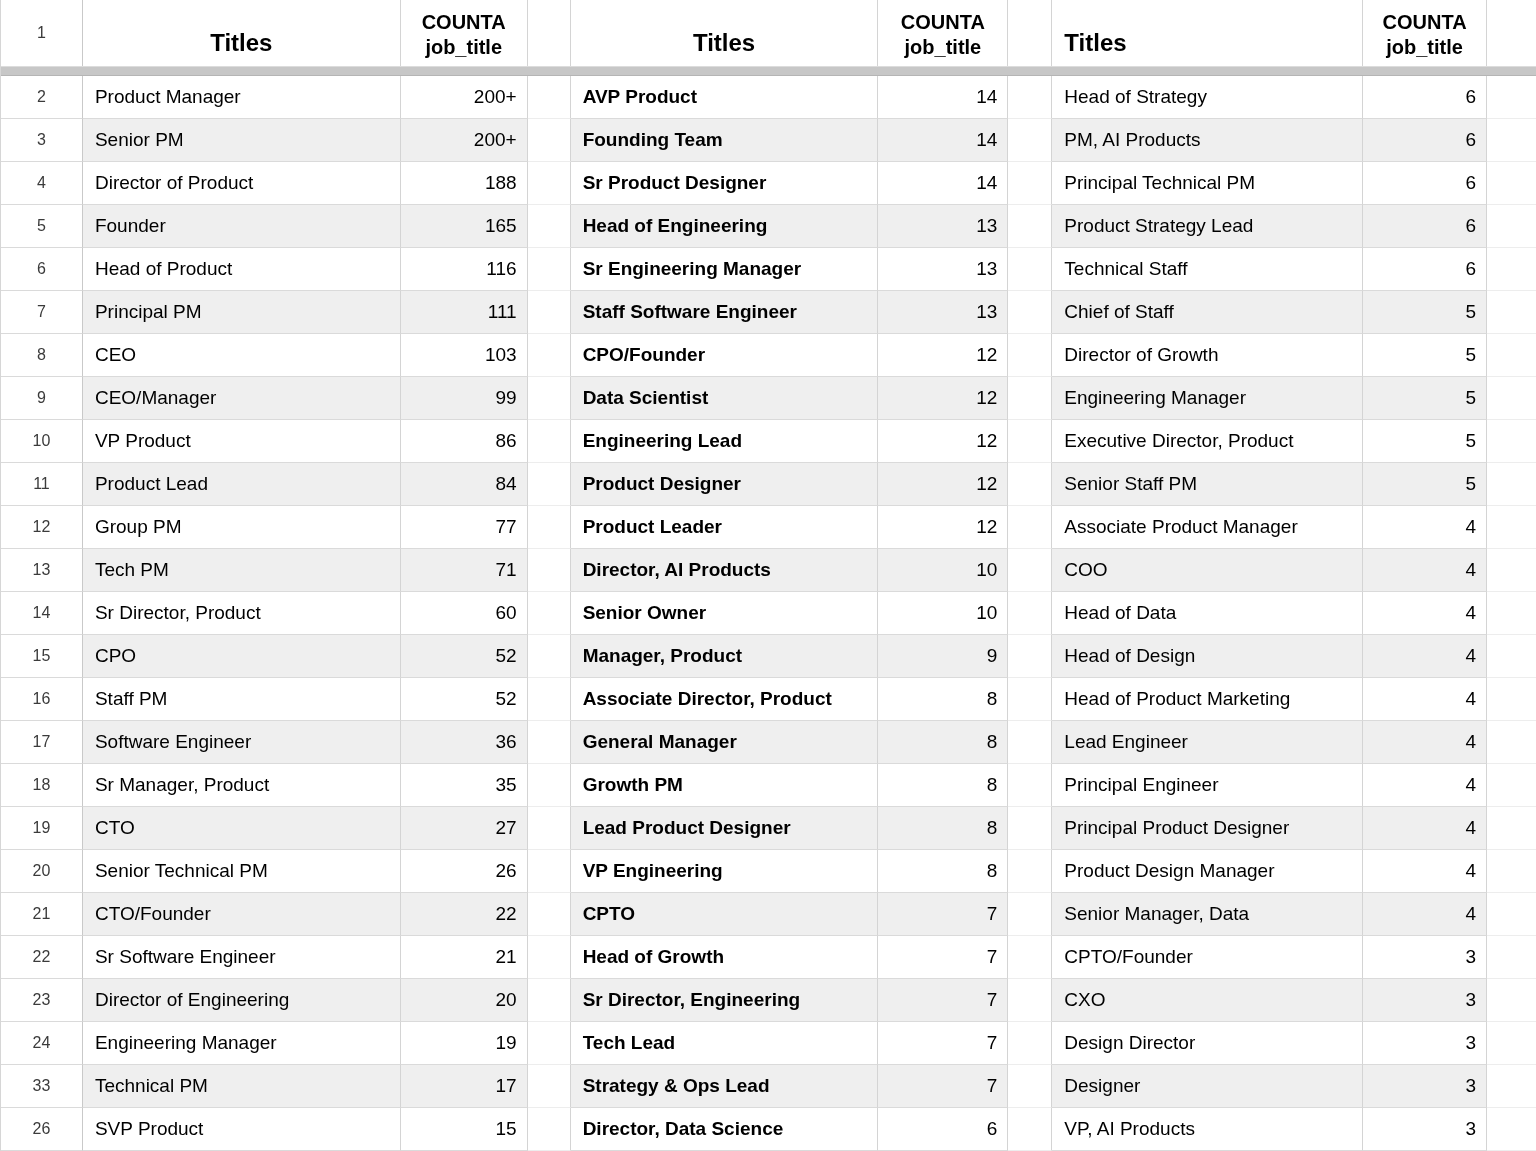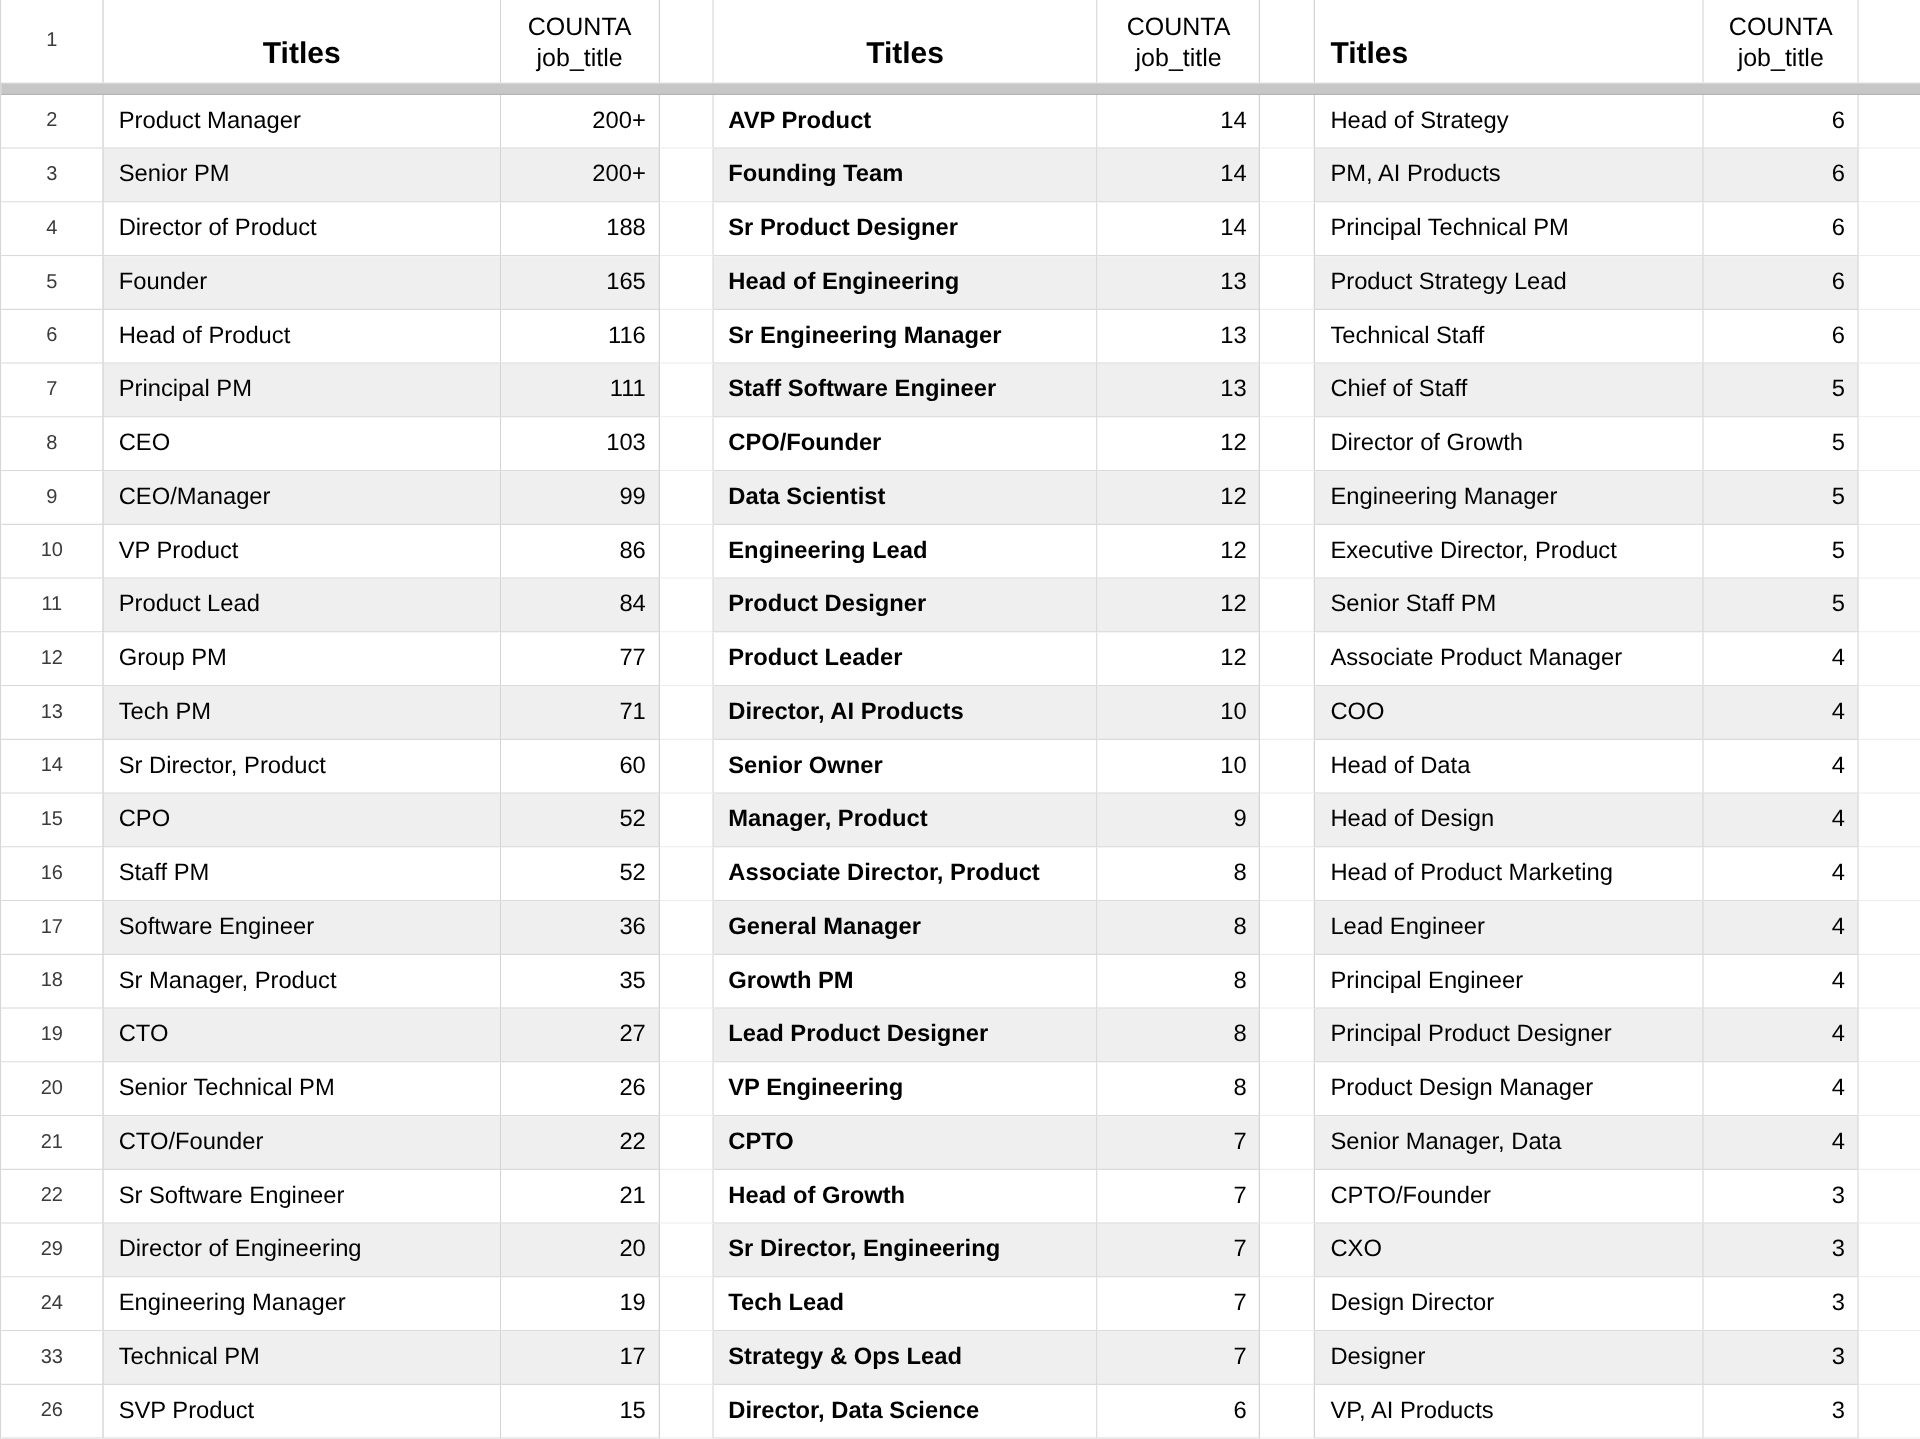--- a/index.html
+++ b/index.html
@@ -43,21 +43,21 @@
   .title{padding-left:12px;font-size:19px;}
   .count{justify-content:flex-end;padding-right:10px;font-size:19px;}
   .gap{border-bottom:1px solid #ededed;}
   .banded .title,.banded .count{background:#efefef;}
 
   
   .header-row .cell{border-bottom:none;}
   .h-title{font-weight:bold;font-size:24px;justify-content:center;align-items:flex-end;padding-bottom:9px;}
   .h-title.left{justify-content:flex-start;padding-left:12px;}
   .h-count{
-    font-weight:normal;font-size:20px;
+    font-weight:bold;font-size:20px;
     flex-direction:column;justify-content:flex-end;align-items:center;
     line-height:25px;padding-bottom:6px;
   }
   .h-num{justify-content:center;align-items:center;font-size:16px;color:#3b3b3b;border-right:1px solid #c9c9c9;}
 
   .freeze-divider{
     height:10px;
     box-sizing:border-box;
     background:#c7c7c7;
     border-top:1px solid #dcdcdc;
@@ -343,21 +343,21 @@
     <div class="cell count c-c1">21</div>
     <div class="cell gap c-g1"></div>
     <div class="cell title c-t2">Head of Growth</div>
     <div class="cell count c-c2">7</div>
     <div class="cell gap c-g2"></div>
     <div class="cell title c-t3">CPTO/Founder</div>
     <div class="cell count c-c3">3</div>
     <div class="cell gap c-g3"></div>
   </div>
       <div class="row banded">
-    <div class="cell num c-num">29</div>
+    <div class="cell num c-num">23</div>
     <div class="cell title c-t1">Director of Engineering</div>
     <div class="cell count c-c1">20</div>
     <div class="cell gap c-g1"></div>
     <div class="cell title c-t2">Sr Director, Engineering</div>
     <div class="cell count c-c2">7</div>
     <div class="cell gap c-g2"></div>
     <div class="cell title c-t3">CXO</div>
     <div class="cell count c-c3">3</div>
     <div class="cell gap c-g3"></div>
   </div>

